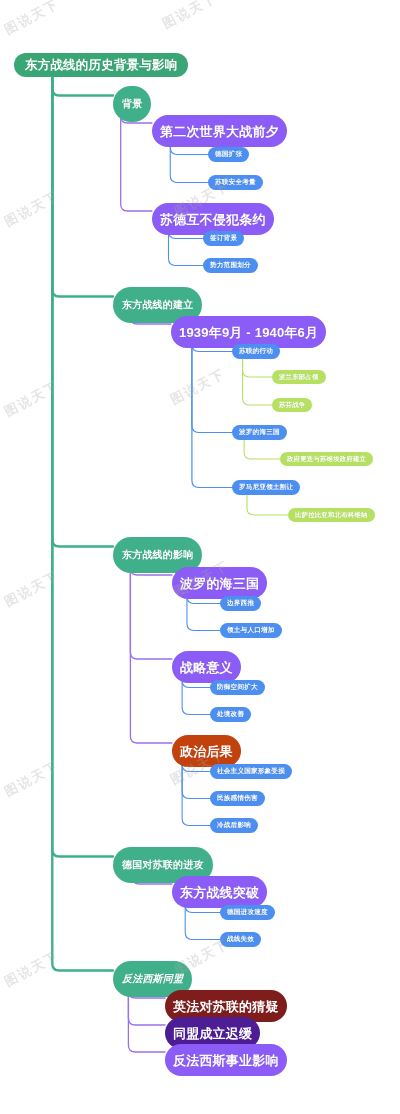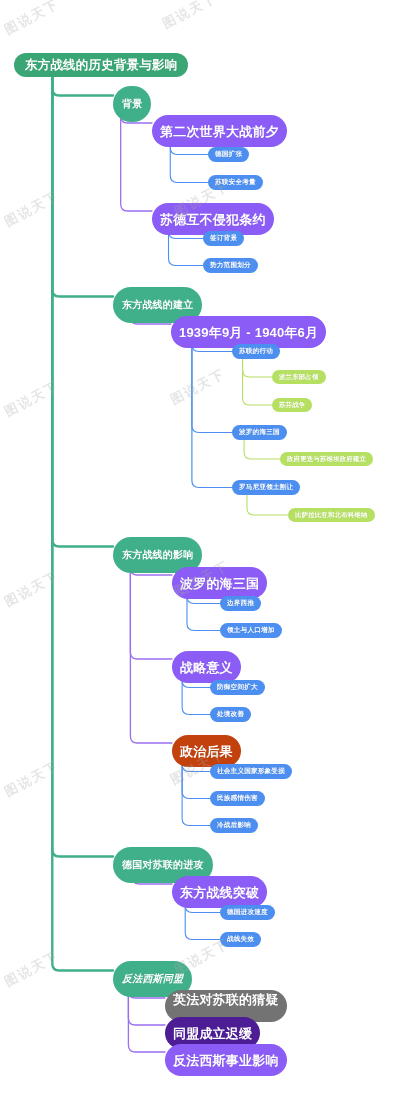--- a/index.html
+++ b/index.html
@@ -206,21 +206,21 @@
       </div>
       <div class="node lvl3" style="left: 220px; top: 905px; background: rgb(76, 143, 240);">
         <span>德国进攻速度</span>
       </div>
       <div class="node lvl3" style="left: 220px; top: 932px; background: rgb(76, 143, 240);">
         <span>战线失效</span>
       </div>
       <div class="node lvl1" style="left: 113px; top: 961px; background: rgb(63, 176, 137); font-style: italic;">
         <span>反法西斯同盟</span>
       </div>
-      <div class="node lvl2" style="left: 165px; top: 990px; background: #737373; align-items: flex-end;">
+      <div class="node lvl2" style="left: 165px; top: 990px; background: #7f1d1d;">
         <span>英法对苏联的猜疑</span>
       </div>
       <div class="node lvl2" style="left: 165px; top: 1017px; background: #4c1d95; text-align: center;">
         <span>同盟成立迟缓</span>
       </div>
       <div class="node lvl2" style="left: 165px; top: 1044px; background: rgb(139, 92, 246); text-align: right;">
         <span>反法西斯事业影响</span>
       </div>
     </div>
   <div id="watermark-layer">

